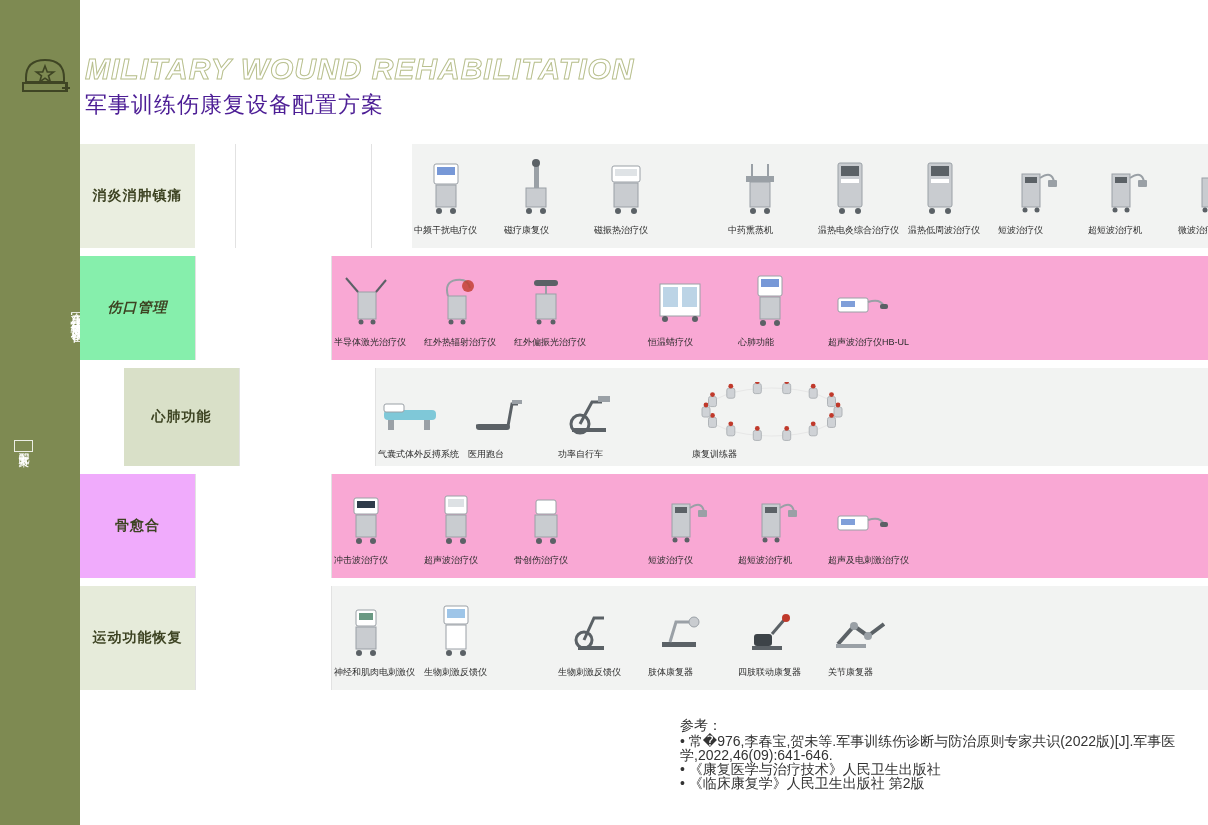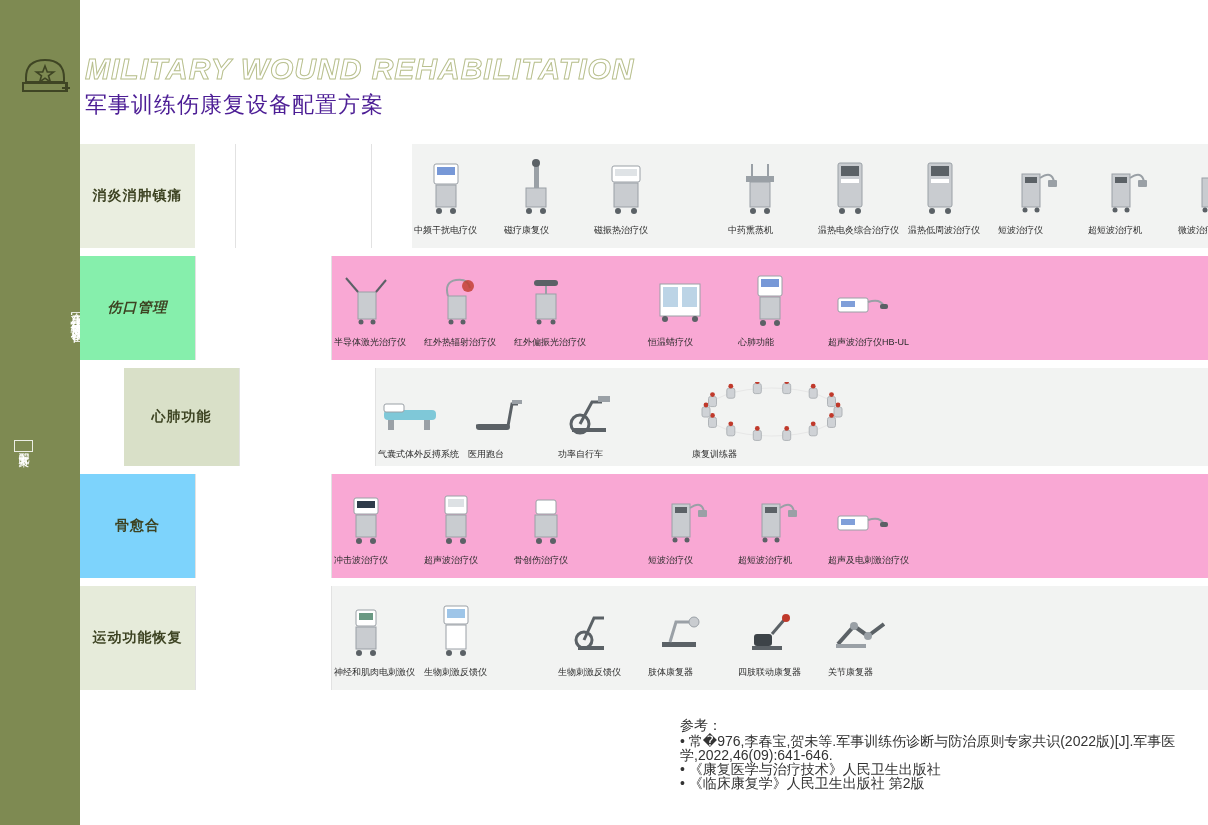--- a/index.html
+++ b/index.html
@@ -54,21 +54,21 @@
   .row{position:relative;display:flex;align-items:stretch;}
   .cat-cell{
     width:115px;flex:0 0 115px;
     display:flex;align-items:center;justify-content:center;
     color:#3d4322;font-size:14px;font-weight:bold;
     letter-spacing:1px;
   }
   .cat-1{background:#eaeee0;}
   .cat-2{background:#86efac;font-style:italic;}
   .cat-3{background:#d9e0c8;}
-  .cat-4{background:#7dd3fc;text-align:center;}
+  .cat-4{background:#f0abfc;text-align:center;}
   .cat-5{background:#e6ebda;}
   .mid-cell{
     width:135px;flex:0 0 135px;background:#ffffff;
     border-left:1px solid #e2e2e2;border-right:1px solid #e2e2e2;
   }
   .items-cell{flex:1;background:#f2f3f2;display:flex;align-items:flex-start;padding-top:14px;}
   .items-cell.lighter{background:#f9a8d4;}
   .group{display:flex;}
   .gap{width:44px;flex:0 0 44px;background:transparent;}
   .item{

